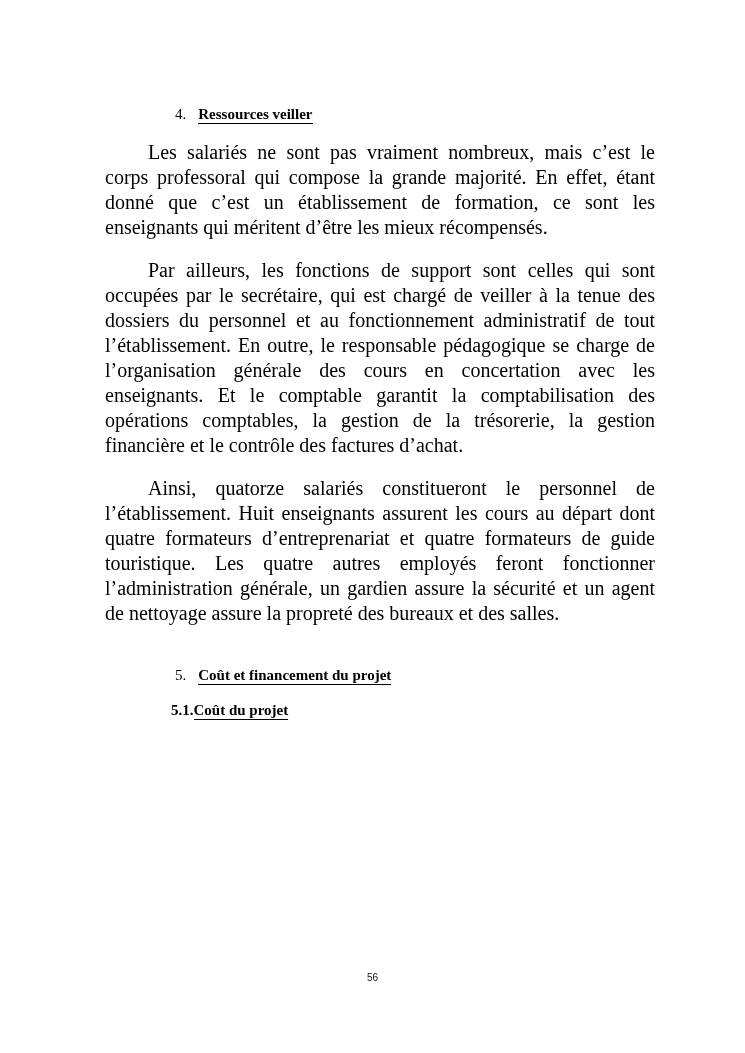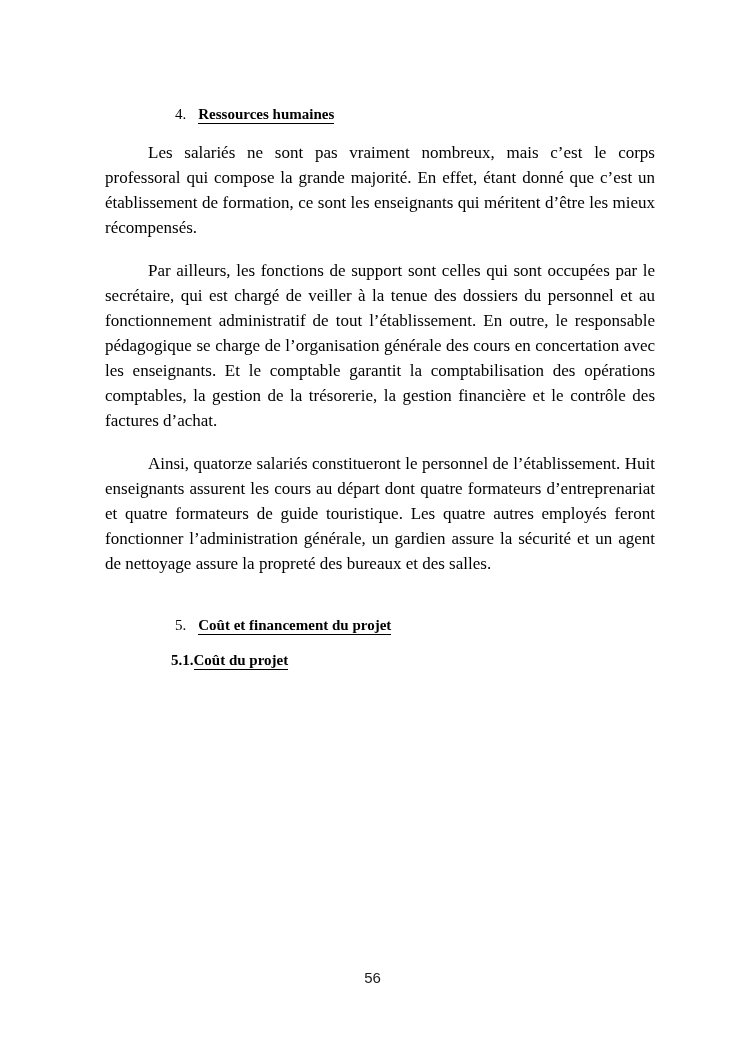--- a/index.html
+++ b/index.html
@@ -17,21 +17,21 @@
     overflow: hidden;
   }
   .content {
     position: absolute;
     left: 105px;
     top: 104px;
     width: 550px;
   }
   .body-para {
     margin: 0 0 18px 0;
-    font-size: 17px;
+    font-size: 20px;
     line-height: 25px;
     text-align: justify;
     text-indent: 43px;
   }
   .body-para.small-indent {
     text-indent: 20px;
   }
   .heading {
     margin: 0 0 16px 0;
     padding-left: 70px;
@@ -68,33 +68,33 @@
     padding-bottom: 1px;
     text-align: center;
   }
   .footer {
     position: absolute;
     top: 971px;
     left: 0;
     width: 745px;
     text-align: center;
     font-family: "Liberation Sans", sans-serif;
-    font-size: 15px;
+    font-size: 10px;
     line-height: 14px;
     color: #1a1a1a;
   }
 </style>
 </head>
 <body>
 
 <div class="page">
   <div class="content">
 
     <div class="section-1">
-      <h2 class="heading"><span class="num">4.</span><span class="label">Ressources humaines</span></h2>
+      <h2 class="heading"><span class="num">4.</span><span class="label">Ressources veiller</span></h2>
 
       <p class="body-para">Les salariés ne sont pas vraiment nombreux, mais c’est le corps professoral qui compose la grande majorité. En effet, étant donné que c’est un établissement de formation, ce sont les enseignants qui méritent d’être les mieux récompensés.</p>
       <p class="body-para">Par ailleurs, les fonctions de support sont celles qui sont occupées par le secrétaire, qui est chargé de veiller à la tenue des dossiers du personnel et au fonctionnement administratif de tout l’établissement. En outre, le responsable pédagogique se charge de l’organisation générale des cours en concertation avec les enseignants.  Et le comptable garantit la comptabilisation des opérations comptables,  la gestion de la trésorerie, la gestion financière et  le contrôle des factures d’achat.</p>
       <p class="body-para">Ainsi, quatorze salariés constitueront le personnel de l’établissement.  Huit enseignants assurent les cours au départ dont quatre formateurs d’entreprenariat et quatre formateurs de guide touristique. Les quatre autres employés feront fonctionner l’administration générale, un gardien assure la sécurité et un agent de nettoyage assure la propreté des bureaux et des salles.</p>
     </div>
 
     <div class="section-2">
       <h2 class="heading"><span class="num">5.</span><span class="label">Coût et financement du projet</span></h2>
 
       <h3 class="subheading"><span class="num">5.1.</span><span class="label">Coût du projet</span></h3>

